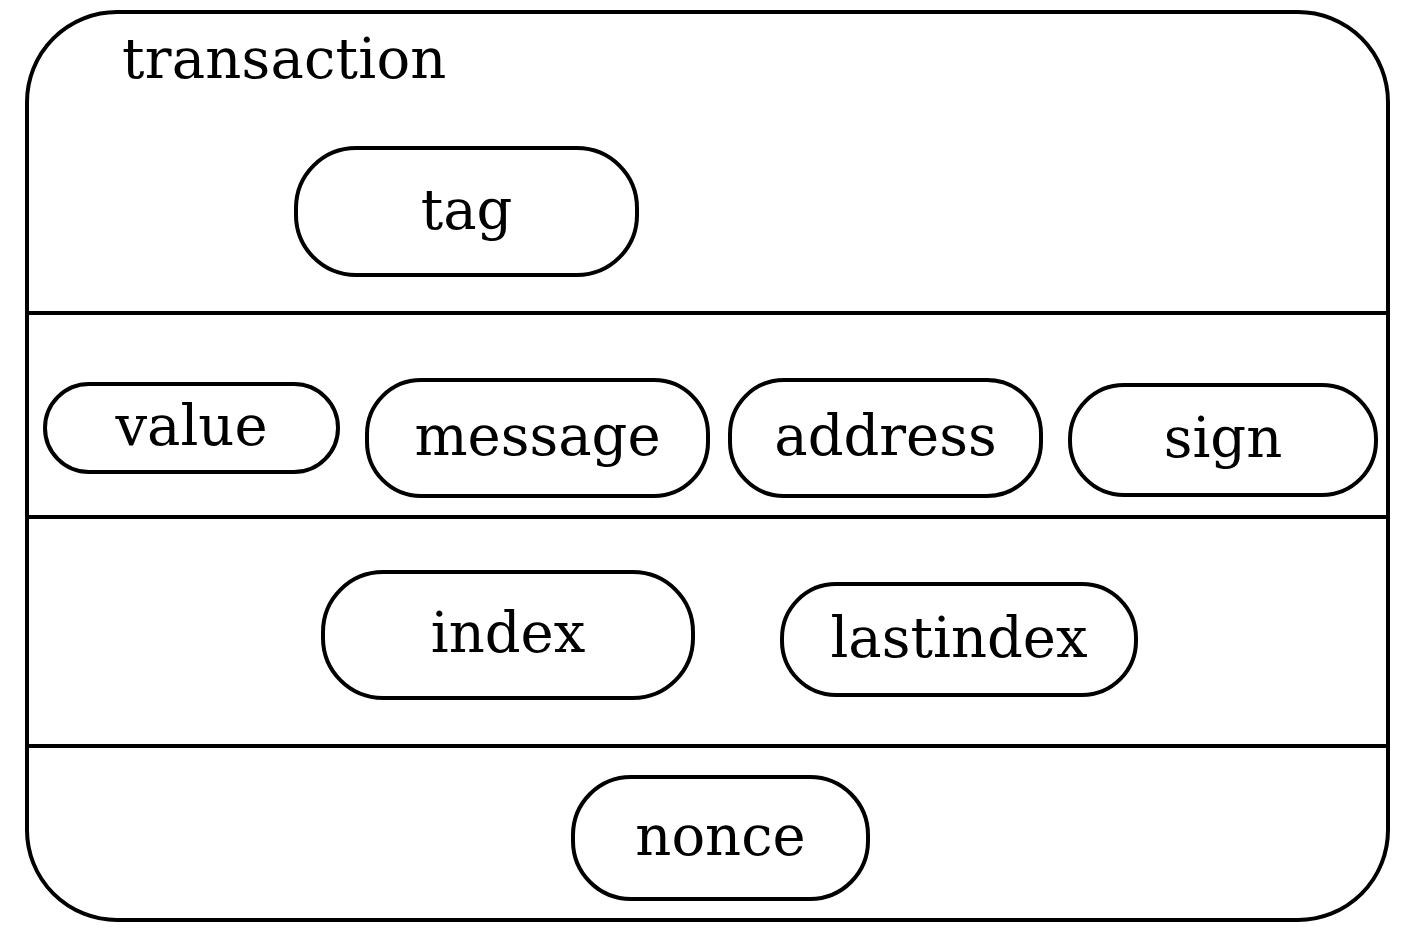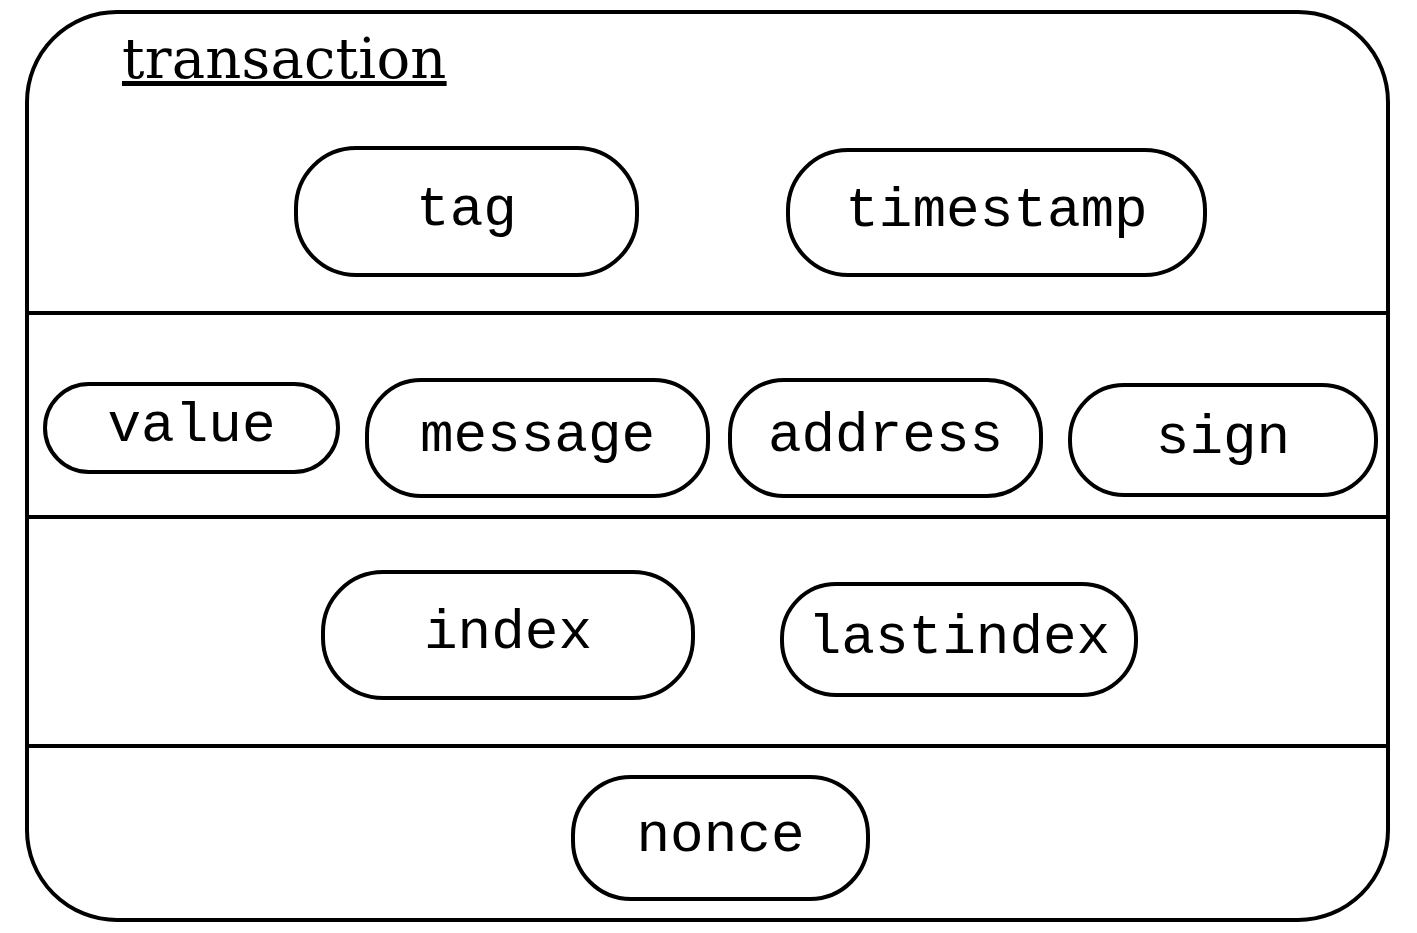--- a/index.html
+++ b/index.html
@@ -39,21 +39,20 @@
   
   .box-title {
     position: absolute;
     left: 122px;
     top: 31px;
     font-size: 56px;
     line-height: 1;
     letter-spacing: 0.2px;
     white-space: nowrap;
     color: #000000;
-    text-decoration: underline;
   }
 
   
   .divider {
     position: absolute;
     left: 27px;
     width: 1361px;
     height: 0;
     border-top: 4px solid #000000;
   }
@@ -70,21 +69,20 @@
     display: flex;
     align-items: center;
     justify-content: center;
     color: #000000;
     white-space: nowrap;
     line-height: 1;
   }
   .pill span {
     display: block;
     transform: translateY(-2px);
-    font-family: Liberation Mono, monospace;
   }
 
   
   .pill-tag {
     left: 294px; top: 146px; width: 345px; height: 131px;
     border-radius: 62px; font-size: 56px;
   }
   .pill-timestamp {
     left: 786px; top: 148px; width: 421px; height: 129px;
     border-radius: 62px; font-size: 56px;
@@ -133,23 +131,20 @@
 
   <div class="box-title">transaction</div>
 
   <div class="divider d1"></div>
   <div class="divider d2"></div>
   <div class="divider d3"></div>
 
   <div class="pill pill-tag">
     <span>tag</span>
   </div>
-  <div class="pill pill-timestamp">
-    <span>timestamp</span>
-  </div>
 
   <div class="pill pill-value">
     <span>value</span>
   </div>
   <div class="pill pill-message">
     <span>message</span>
   </div>
   <div class="pill pill-sign">
     <span>sign</span>
   </div>

